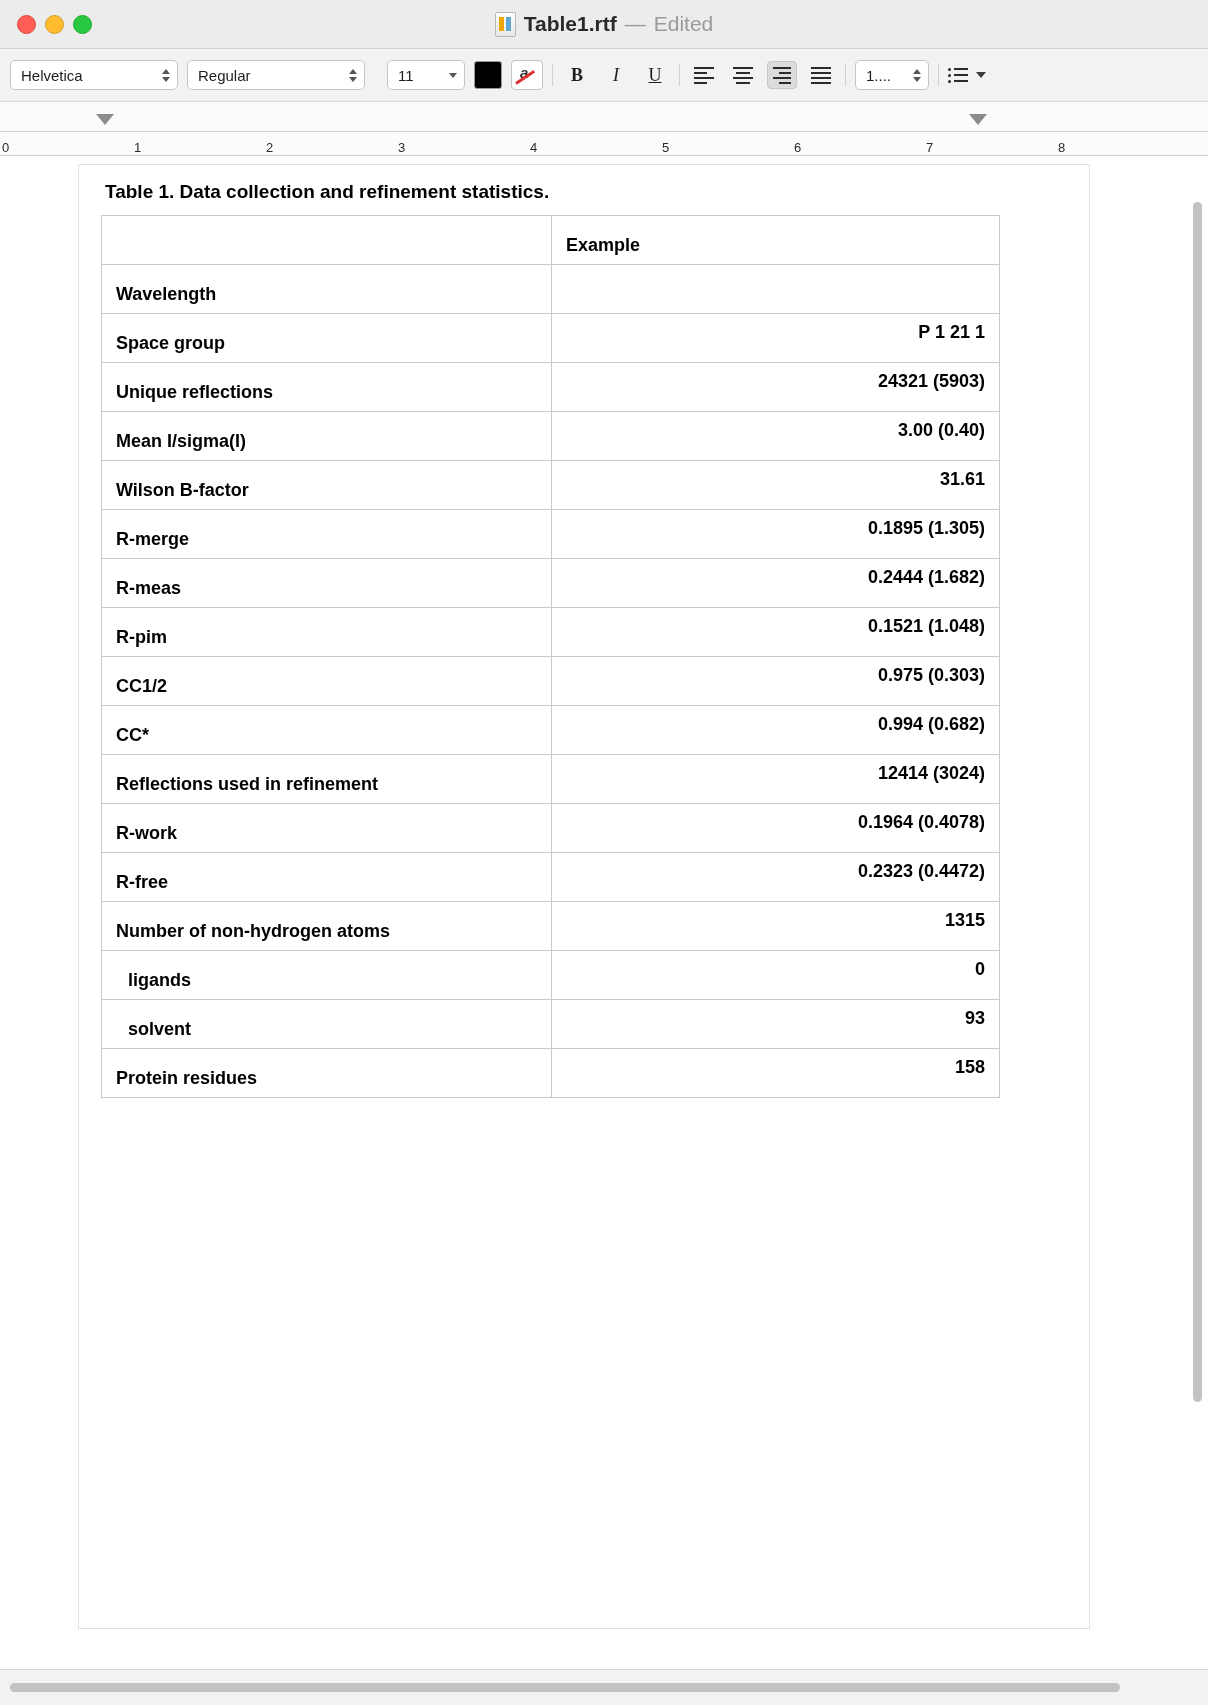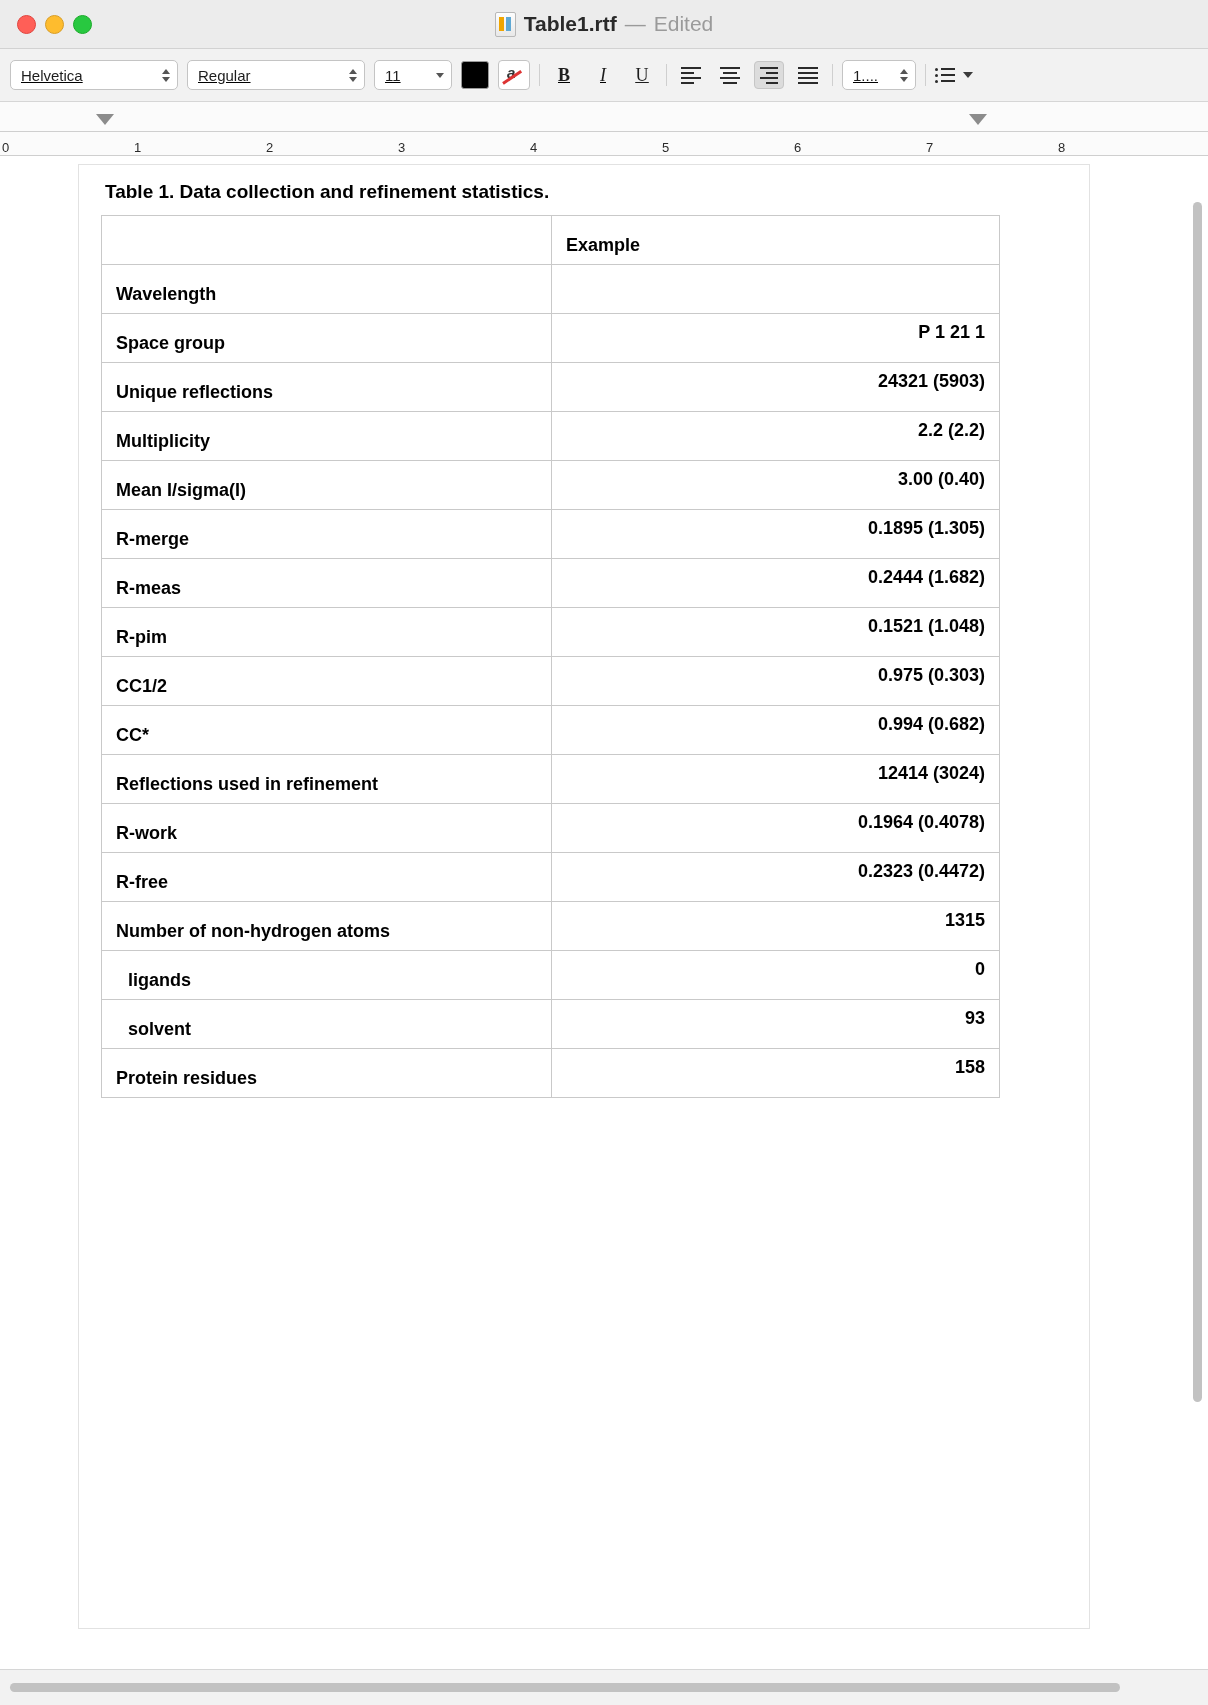--- a/index.html
+++ b/index.html
@@ -7,21 +7,20 @@
     padding: 0;
     background: #ffffff;
     font-family: "Liberation Sans", sans-serif;
   }
   #app {
     position: relative;
     width: 1208px;
     height: 1705px;
     overflow: hidden;
     background: #0c4a6e;
-    text-decoration: underline;
   }
 
   
   .titlebar {
     position: relative;
     height: 48px;
     background: #ececec;
     border-bottom: 1px solid #d2d2d2;
     display: flex;
     align-items: center;
@@ -121,21 +120,21 @@
     display: block;
     width: 0; height: 0;
     border-left: 4px solid transparent;
     border-right: 4px solid transparent;
   }
   .combo .arrows i.up   { border-bottom: 5px solid #555; }
   .combo .arrows i.down { border-top: 5px solid #555; }
 
   .combo.font  { width: 168px; }
   .combo.style { width: 178px; }
-  .combo.size  { width: 78px; }
+  .combo.size  { width: 78px; margin-left: 13px; }
   .combo.list-num { width: 74px; }
 
   .swatch-black {
     width: 26px; height: 26px;
     background: #000000;
     border: 1px solid #9a9a9a;
     border-radius: 3px;
   }
   .swatch-hl {
     width: 30px; height: 28px;
@@ -525,26 +524,26 @@
               </tr>
               <tr>
                 <td class="label">Space group</td>
                 <td class="value">P 1 21 1</td>
               </tr>
               <tr>
                 <td class="label">Unique reflections</td>
                 <td class="value">24321 (5903)</td>
               </tr>
               <tr>
-                <td class="label">Multiplicity</td>
-                <td class="value">2.2 (2.2)</td>
-              </tr>
-              <tr>
                 <td class="label">Mean I/sigma(I)</td>
                 <td class="value">3.00 (0.40)</td>
+              </tr>
+              <tr>
+                <td class="label">Wilson B-factor</td>
+                <td class="value">31.61</td>
               </tr>
               <tr>
                 <td class="label">R-merge</td>
                 <td class="value">0.1895 (1.305)</td>
               </tr>
               <tr>
                 <td class="label">R-meas</td>
                 <td class="value">0.2444 (1.682)</td>
               </tr>
               <tr>

